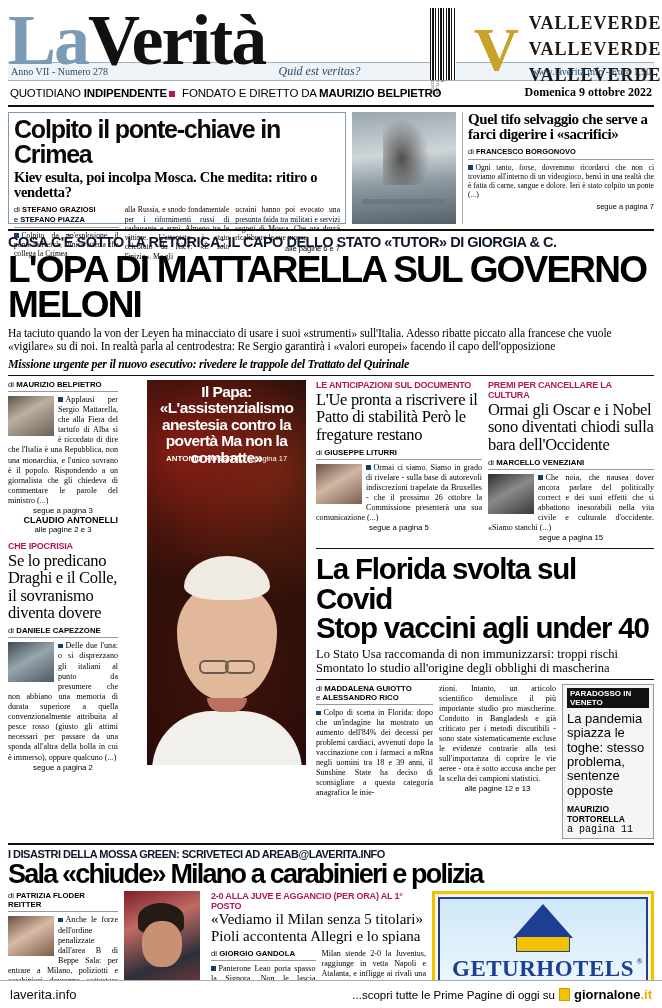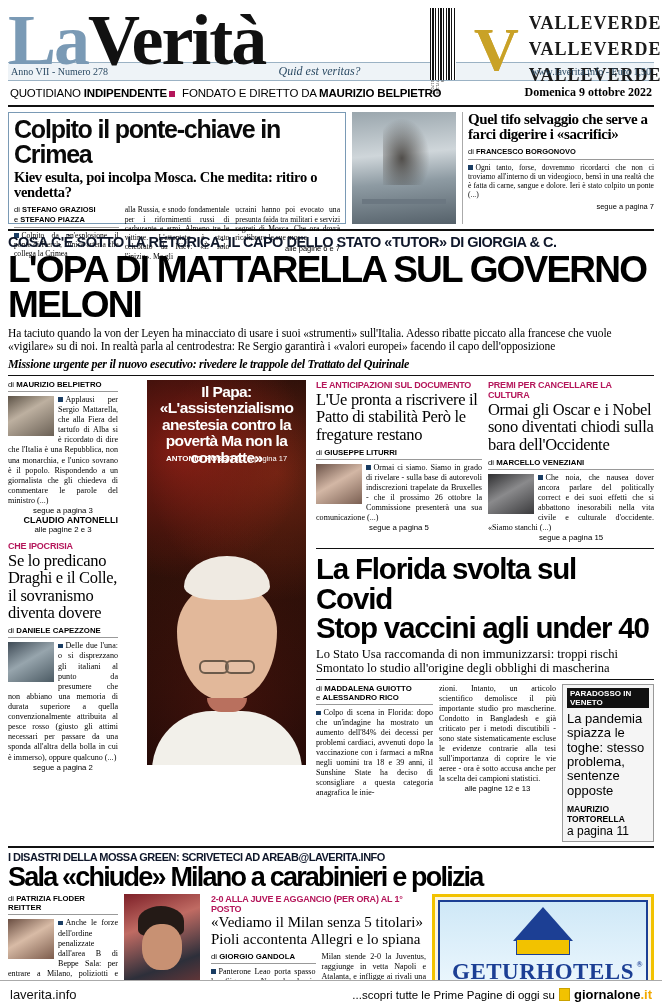--- a/index.html
+++ b/index.html
@@ -151,21 +151,21 @@
   .mega2 { font-family: "Liberation Sans", sans-serif; font-weight: bold; font-size: 29.5px;
            letter-spacing: -1.2px; line-height: 1.0; }
   .sub2 { font-family: "Liberation Serif", serif; font-size: 12.5px; line-height: 1.14; margin-top: 4px;
           border-bottom: 1px solid #111; padding-bottom: 4px; }
 
   .box-vn { border: 1px solid #999; padding: 3px 4px; background: #f5f5f5; }
   .box-vn .k { font-family: "Liberation Sans", sans-serif; font-weight: bold; font-size: 8px;
                background: #111; color: #fff; padding: 1px 3px; display: inline-block; }
   .box-vn .t { font-family: "Liberation Sans", sans-serif; font-size: 13px; line-height: 1.1; margin-top: 3px; }
   .box-vn .a { font-family: "Liberation Sans", sans-serif; font-weight: bold; font-size: 8.5px; margin-top: 6px; }
-  .box-vn .p { font-family: Liberation Sans, sans-serif; font-size: 12px; }
+  .box-vn .p { font-family: Liberation Mono, monospace; font-size: 10px; }
 
   
   .bot-sep { border-top: 2px solid #111; margin-top: 4px; }
   .bot-grid { display: flex; gap: 6px; margin-top: 4px; }
   .bot-left { flex: 0 0 110px; }
   .bot-mid { flex: 1; }
   .bot-ad { flex: 0 0 222px; }
   .sport-photo { width: 76px; height: 108px; float: left; margin-right: 5px;
                  background: linear-gradient(160deg,#7d2028 0%,#c06b63 30%,#2d2f3a 65%,#8c3b36 100%); position: relative; }
   .sport-photo .hair { position:absolute; top:12px; left:14px; width:46px; height:30px; background:#241a16; border-radius:50% 50% 20% 20%; }

